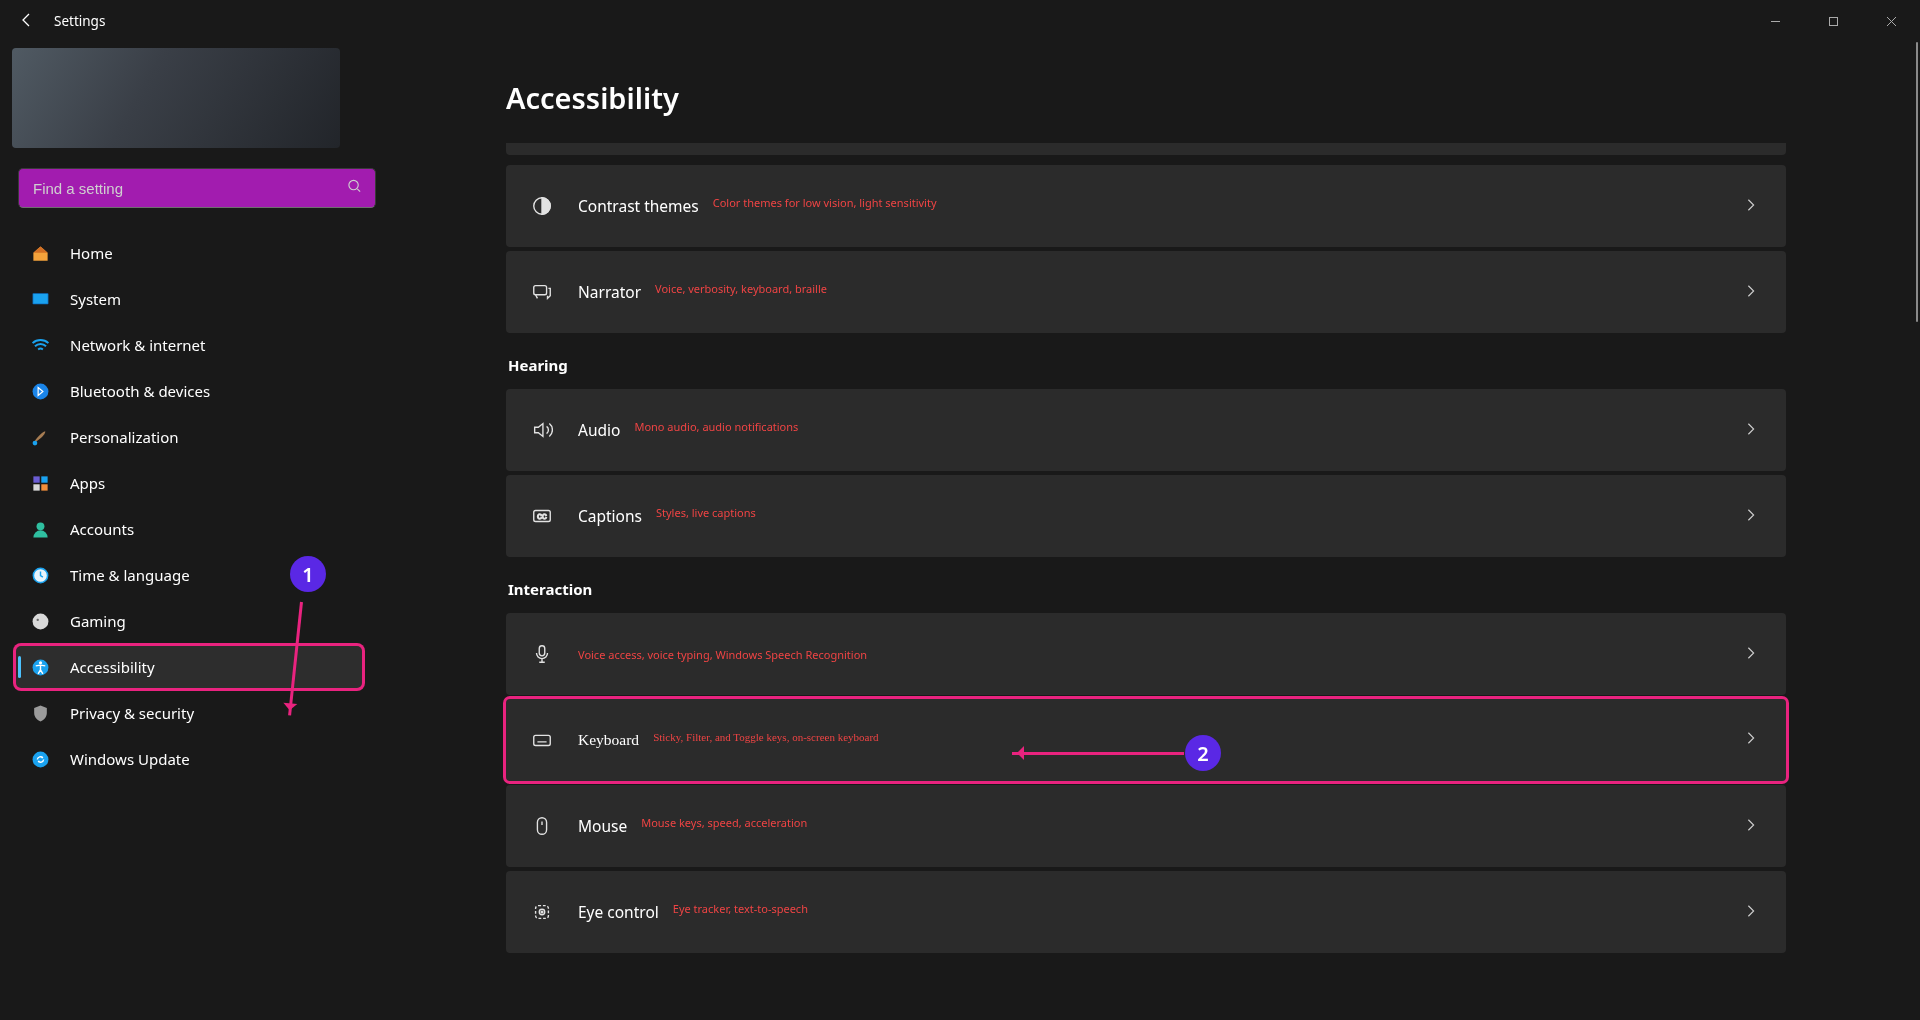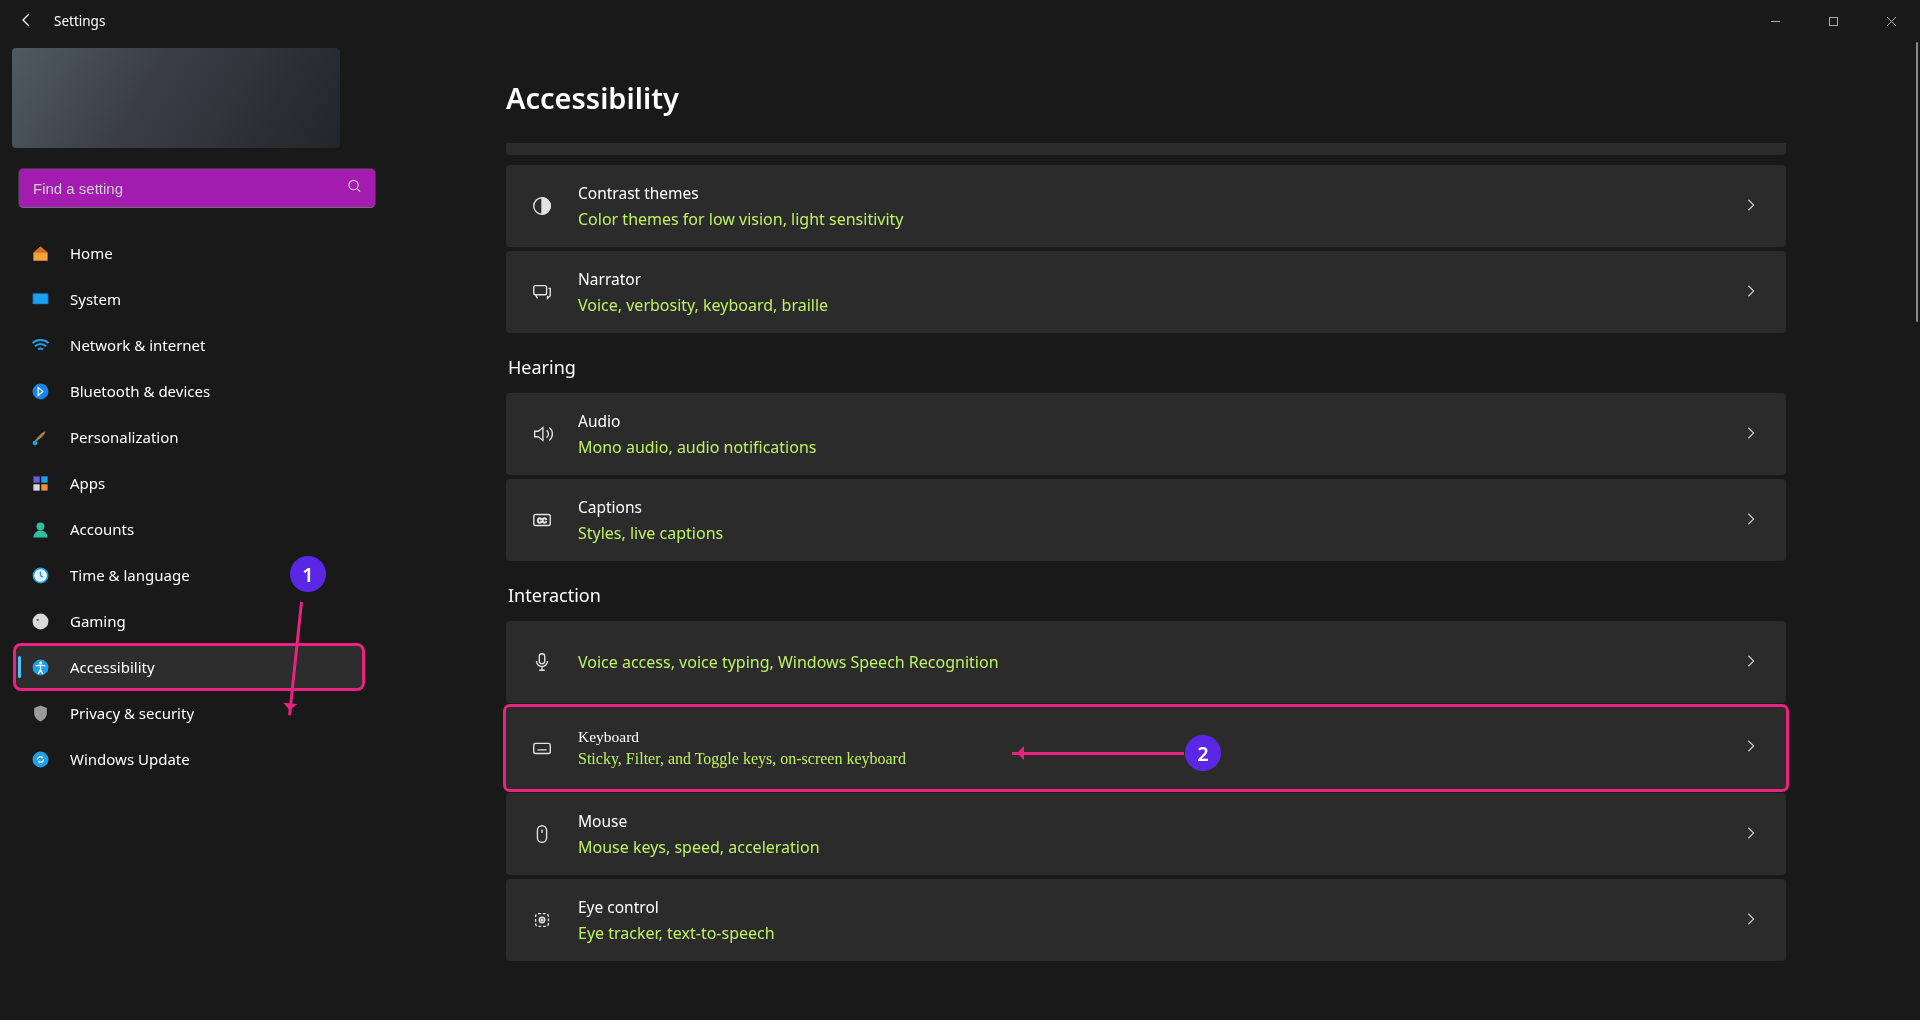--- a/index.html
+++ b/index.html
@@ -91,21 +91,21 @@
 }
 .nav-icon { width: 20px; height: 20px; display: flex; align-items: center; justify-content: center; font-size: 18px; }
 
 .main {
   flex: 1;
   padding: 36px 0 30px 128px;
   overflow-y: auto;
 }
 .page-title { font-size: 29px; font-weight: 600; margin-bottom: 26px; }
 .content { width: 1280px; }
-.section-header { font-size: 18px; font-weight: 400; margin: 22px 0 14px 2px; }
+.section-header { font-size: 15px; font-weight: 700; margin: 22px 0 14px 2px; }
 .partial-card {
   height: 12px; background: #2b2b2b; border-radius: 0 0 4px 4px; margin-bottom: 10px;
 }
 .card {
   display: flex; align-items: center;
   background: #2b2b2b;
   border-radius: 4px;
   height: 82px;
   padding: 0 28px 0 22px;
   margin-bottom: 4px;
@@ -114,23 +114,23 @@
 }
 .card.highlighted {
   box-shadow: 0 0 0 3px #e9237f;
   font-family: Liberation Serif, serif;
 }
 .card-icon {
   width: 28px; height: 28px; margin-right: 22px;
   display: flex; align-items: center; justify-content: center;
   color: #e2e2e2;
 }
-.card-text { flex: 1; display: flex; flex-direction: column; gap: 4px; }
+.card-text { flex: 1; display: flex; flex-direction: row; gap: 14px; }
 .card-title { font-size: 15.5px; font-weight: 400; color: #fff; }
-.card-sub { font-size: 16px; color: #bef264; }
+.card-sub { font-size: 11px; color: #ef4444; }
 .chevron { color: #cfcfcf; }
 
 
 .marker {
   position: absolute;
   width: 36px; height: 36px; border-radius: 50%;
   background: #5a28e5;
   color: #fff; font-size: 20px; font-weight: 600;
   display: flex; align-items: center; justify-content: center;
   z-index: 50;

